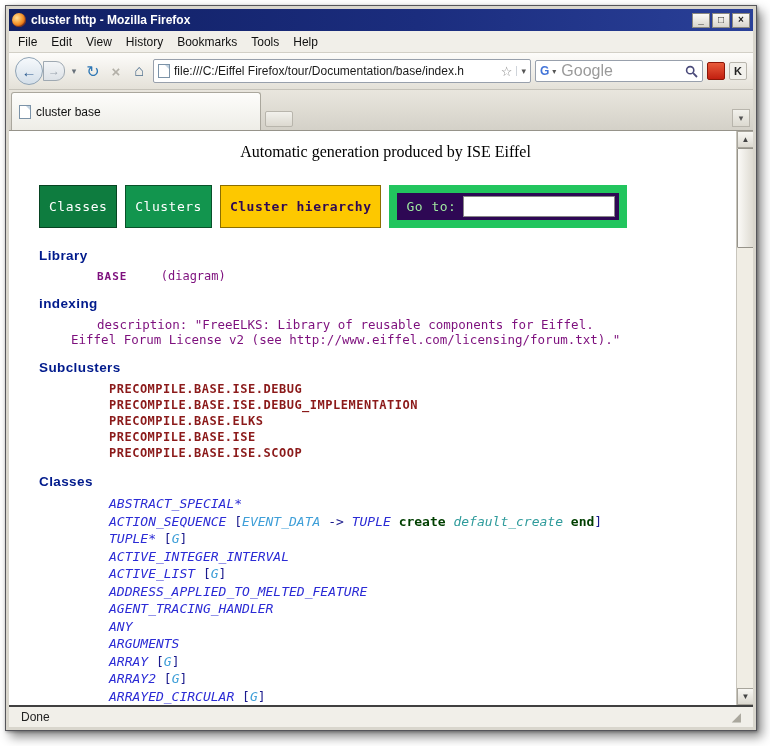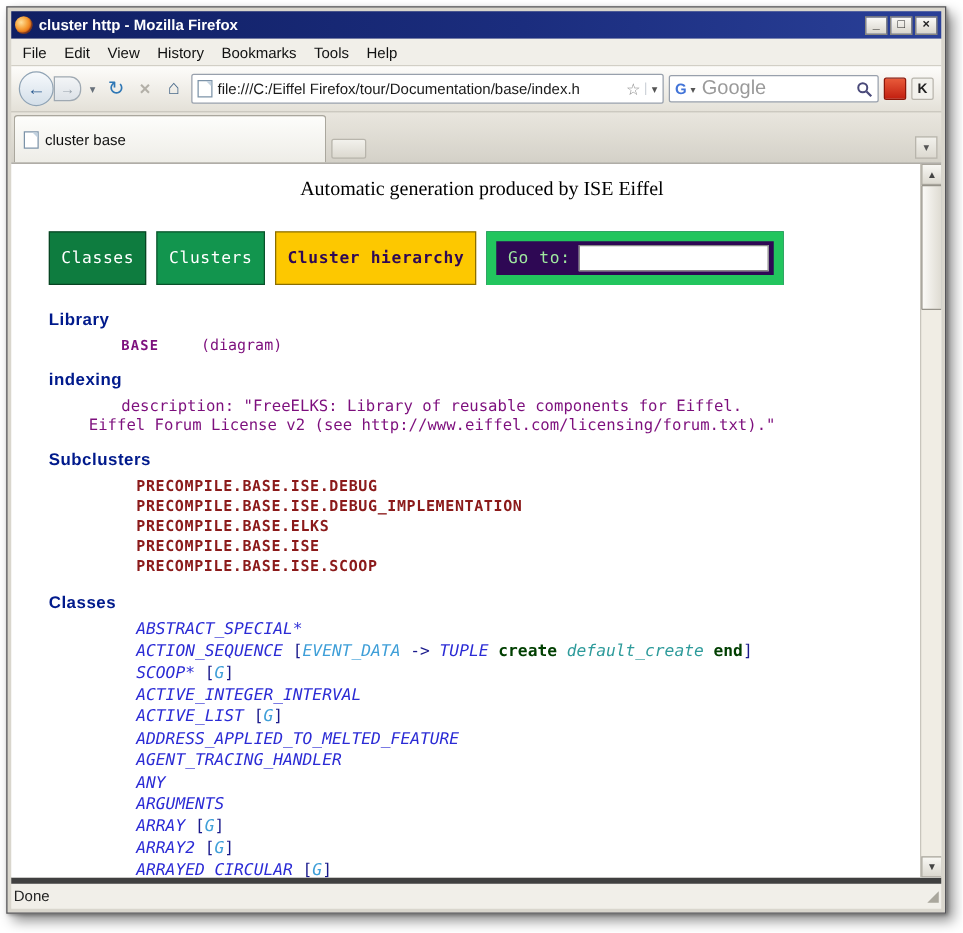--- a/index.html
+++ b/index.html
@@ -161,22 +161,22 @@
   }
   .sb-btn.up{top:0;}
   .sb-btn.down{bottom:0;}
   .sb-thumb{
     position:absolute;left:0;top:17px;width:17px;height:100px;box-sizing:border-box;
     background:linear-gradient(90deg,#fbfaf7,#dedbd2);border:1px solid #96938a;border-radius:1px;
     cursor:grab;
   }
   
   .statusbar{
-    flex:0 0 20px;background:#f1efe9;border-top:5px solid #404040;
-    display:flex;align-items:center;font-size:12px;color:#222;padding:0 2px;
+    flex:0 0 20px;background:#f1efe9;border-top:2px solid #404040;
+    display:flex;align-items:center;font-size:12px;color:#222;padding:0 12px;
   }
   .status-text{flex:1;}
   .grip{color:#aaa79d;font-size:12px;cursor:nwse-resize;}
 </style>
 <title>cluster base - Mozilla Firefox</title></head>
 <body>
 
 <div class="window">
 
   <div class="titlebar">
@@ -270,21 +270,21 @@
           <div class="sub-item">PRECOMPILE.BASE.ISE.DEBUG_IMPLEMENTATION</div>
           <div class="sub-item">PRECOMPILE.BASE.ELKS</div>
           <div class="sub-item">PRECOMPILE.BASE.ISE</div>
           <div class="sub-item">PRECOMPILE.BASE.ISE.SCOOP</div>
         </div>
 
       <div class="section-heading">Classes</div>
       <div>
           <div class="class-line"><span class="seg-cls">ABSTRACT_SPECIAL*</span></div>
           <div class="class-line"><span class="seg-cls">ACTION_SEQUENCE </span><span class="seg-br">[</span><span class="seg-gen">EVENT_DATA</span><span class="seg-br"> -&gt; </span><span class="seg-cls">TUPLE</span><span class="seg-br"> </span><span class="seg-kw">create</span><span class="seg-br"> </span><span class="seg-feat">default_create</span><span class="seg-br"> </span><span class="seg-kw">end</span><span class="seg-br">]</span></div>
-          <div class="class-line"><span class="seg-cls">SCOOP* </span><span class="seg-br">[</span><span class="seg-gen">G</span><span class="seg-br">]</span></div>
+          <div class="class-line"><span class="seg-cls">TUPLE* </span><span class="seg-br">[</span><span class="seg-gen">G</span><span class="seg-br">]</span></div>
           <div class="class-line"><span class="seg-cls">ACTIVE_INTEGER_INTERVAL</span></div>
           <div class="class-line"><span class="seg-cls">ACTIVE_LIST </span><span class="seg-br">[</span><span class="seg-gen">G</span><span class="seg-br">]</span></div>
           <div class="class-line"><span class="seg-cls">ADDRESS_APPLIED_TO_MELTED_FEATURE</span></div>
           <div class="class-line"><span class="seg-cls">AGENT_TRACING_HANDLER</span></div>
           <div class="class-line"><span class="seg-cls">ANY</span></div>
           <div class="class-line"><span class="seg-cls">ARGUMENTS</span></div>
           <div class="class-line"><span class="seg-cls">ARRAY </span><span class="seg-br">[</span><span class="seg-gen">G</span><span class="seg-br">]</span></div>
           <div class="class-line"><span class="seg-cls">ARRAY2 </span><span class="seg-br">[</span><span class="seg-gen">G</span><span class="seg-br">]</span></div>
           <div class="class-line"><span class="seg-cls">ARRAYED_CIRCULAR </span><span class="seg-br">[</span><span class="seg-gen">G</span><span class="seg-br">]</span></div>
           <div class="class-line"><span class="seg-cls">ARRAYED_LIST </span><span class="seg-br">[</span><span class="seg-gen">G</span><span class="seg-br">]</span></div>

